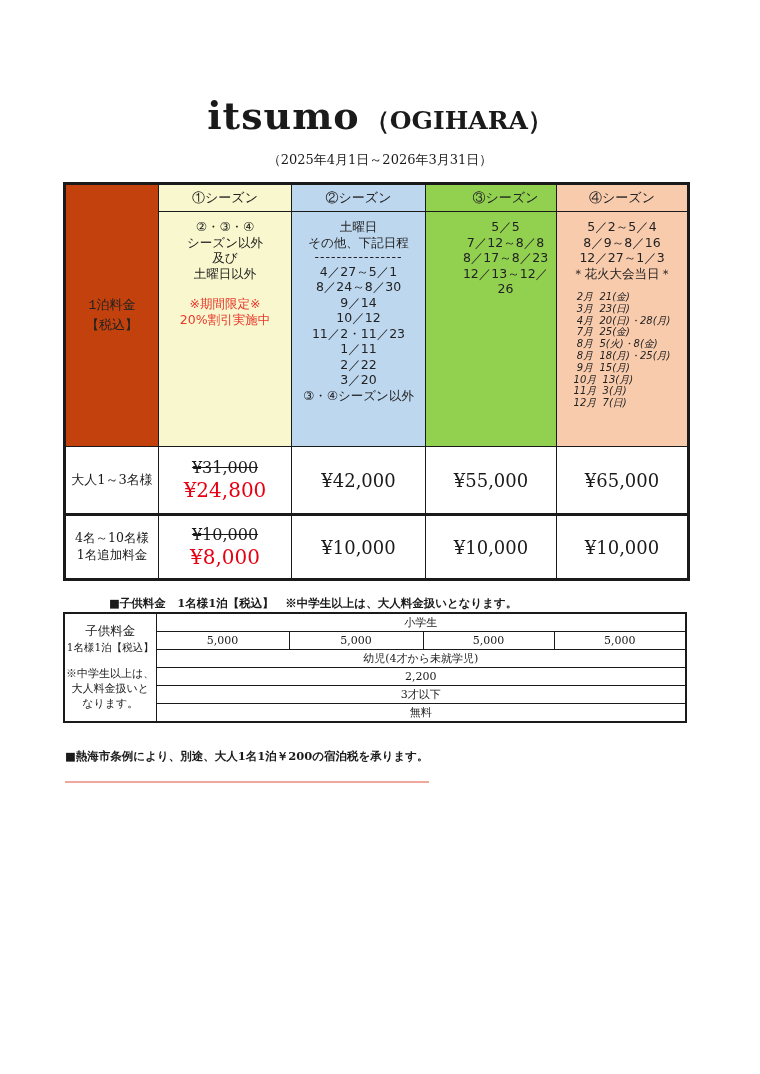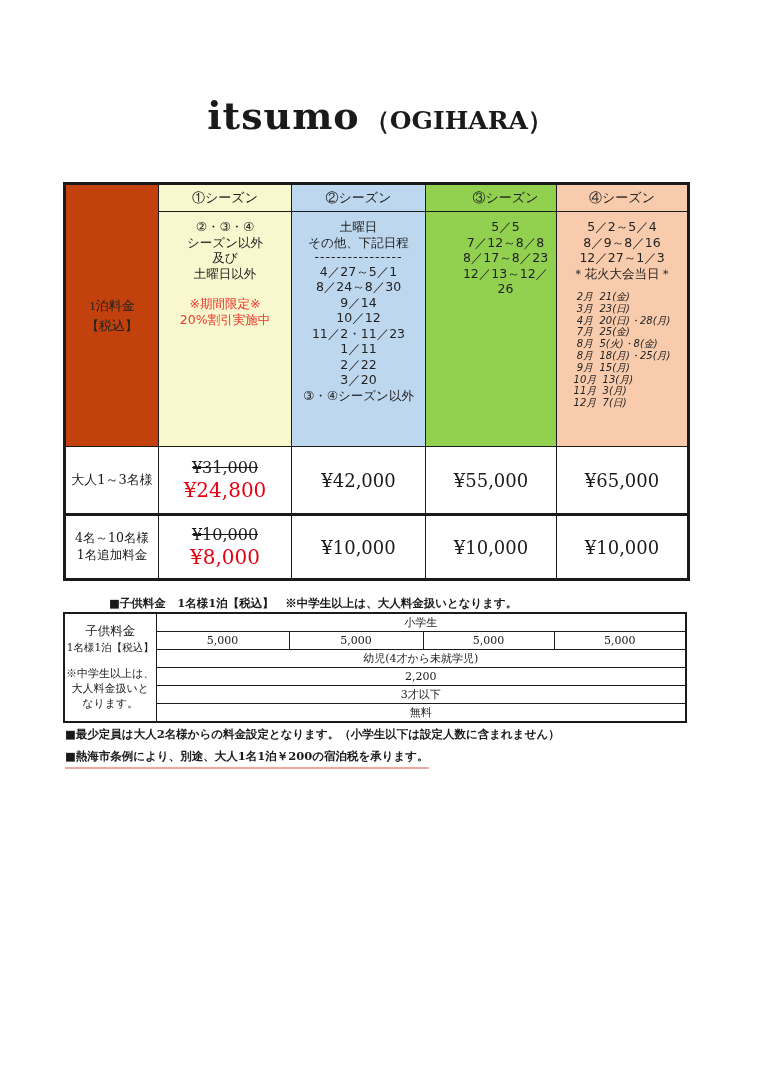--- a/index.html
+++ b/index.html
@@ -14,21 +14,21 @@
 
   
   table{border-collapse:collapse;table-layout:fixed;}
   td{border:1px solid var(--border);padding:0;text-align:center;vertical-align:middle;overflow:hidden;}
   .c0{width:94px;}.c1{width:133px;}.c2{width:134px;}.c3{width:131px;}.c4{width:132px;}
   .s1{background:var(--season1);}.s2{background:var(--season2);}
   .s3{background:var(--season3);padding-left:29px;}.s4{background:var(--season4);}
 
   
   .main-table{position:absolute;left:63px;top:182px;width:624px;border:3px solid var(--border);}
-  .hdr-row td{height:26px;font-family:Liberation Serif, serif;
+  .hdr-row td{height:26px;font-family:Liberation Mono, monospace;
               font-size:13px;color:#222;}
   .label-cell{font-size:13px;line-height:1.5;background:#c2410c;}
   .date-row td{height:227px;vertical-align:top;padding-top:7px;
                font-family:"DejaVu Sans","Liberation Sans",sans-serif;
                font-size:12.5px;line-height:1.24;color:#222;}
   .stack > div{min-height:1.15em;}
   .promo{margin-top:15px;color:var(--promo_red);}
   .divider{letter-spacing:1px;line-height:1.1;}
   .fw-title{}
   .fw-list{margin-top:10px;display:inline-block;text-align:left;font-style:italic;}
@@ -49,32 +49,33 @@
   .child-table{position:absolute;left:63px;top:612px;width:624px;border:2px solid var(--border);}
   .child-table td{height:17px;font-size:11px;}
   .child-label{width:92px;vertical-align:middle;font-size:10px;line-height:1.35;}
   .child-label .stack > div:nth-child(1){font-size:12.5px;}
   .child-label .stack > div:nth-child(2){font-size:10.5px;}
 
   
   .footnote{position:absolute;left:65px;font-size:11.5px;font-weight:600;white-space:nowrap;}
   .fn1{top:727px;}
   .fn2{top:749px;}
-  .fn-underline{display:inline-block;padding-bottom:3px;
+  .fn-underline{display:inline-block;padding-bottom:17px;
                 border-bottom:2px solid var(--underline_red);}
 </style>
 </head>
 <body>
 
 <div class="page">
 
   <div class="title">
     <span class="t-en">itsumo</span>
     <span class="t-paren">（OGIHARA）</span>
   </div>
+  <div class="subtitle">（2025年4月1日～2026年3月31日）</div>
 
   <table class="main-table">
     <colgroup>
         <col class="c0">
         <col class="c1">
         <col class="c2">
         <col class="c3">
         <col class="c4">
       </colgroup>
     <tbody>
@@ -217,18 +218,17 @@
     </tr>
     <tr>
       <td colspan="4">3才以下</td>
     </tr>
     <tr>
       <td colspan="4">無料</td>
     </tr>
   </tbody>
     </table>
 
-  <div class="footnote fn1">■最少定員は大人2名様からの料金設定となります。（小学生以下は設定人数に含まれません）</div>
   <div class="footnote fn2">
     <span class="fn-underline">■熱海市条例により、別途、大人1名1泊￥200の宿泊税を承ります。</span>
   </div>
 
 </div>
 
 </body></html>

